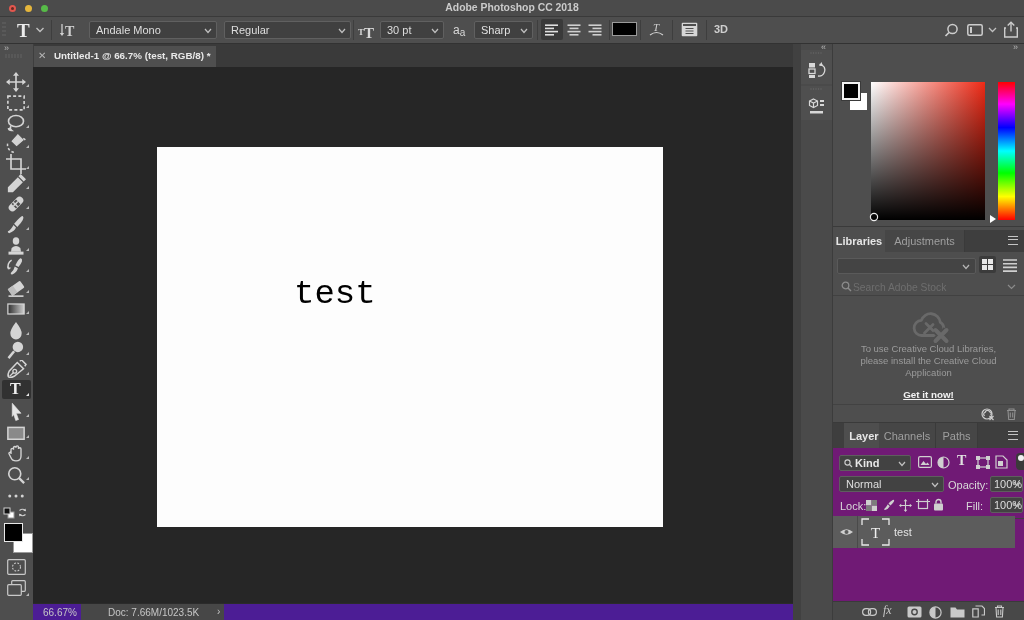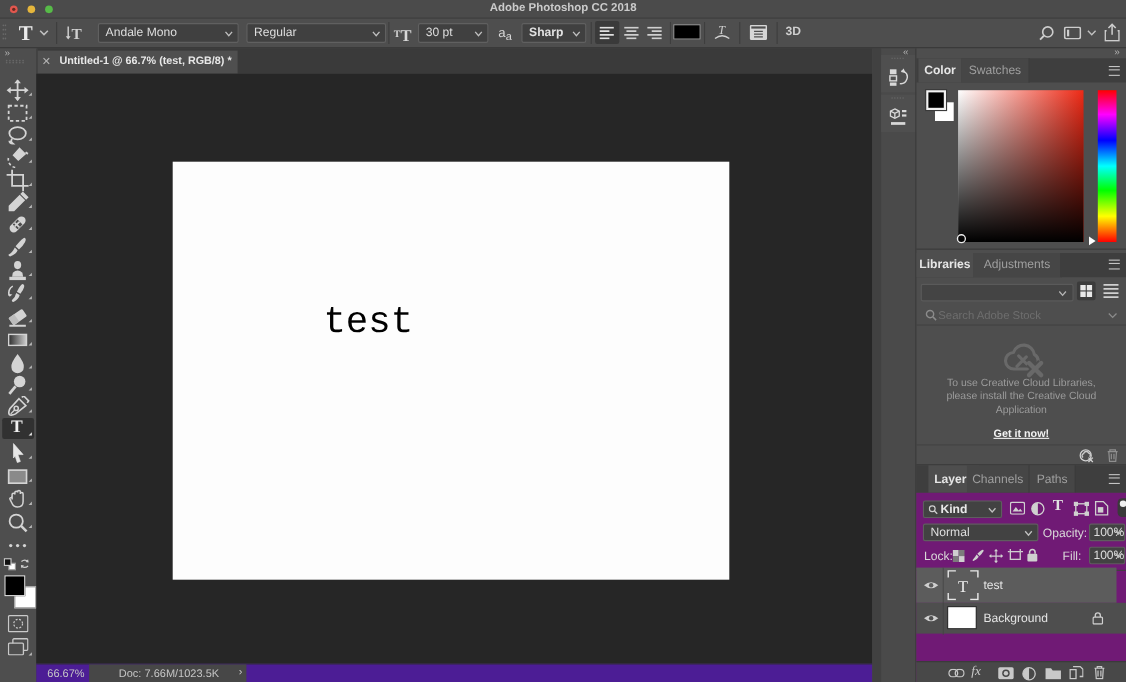--- a/index.html
+++ b/index.html
@@ -112,21 +112,21 @@
     <div class="combo" style="left:380px;top:4px;width:62px;height:16px;">
       <span class="ctext">30 pt</span>
       <svg class="chev" style="right:4px;top:5px;" viewBox="0 0 8 8">
           <path d="M1 2 L4 5.5 L7 2" stroke="#c0c0c0" stroke-width="1.2" fill="none"></path>
         </svg>
     </div>
 
     <div class="abs" style="left:453px;top:6px;color:#d8d8d8;font-size:12px;">a<span style="font-size:10px;vertical-align:-2px;">a</span></div>
 
     <div class="combo" style="left:474px;top:4px;width:57px;height:16px;">
-      <span class="ctext" style="font-weight:bold;color:#e2e2e2;">Sharp</span>
+      <span class="ctext" style="font-weight:normal;color:#e2e2e2;">Sharp</span>
       <svg class="chev" style="right:4px;top:5px;" viewBox="0 0 8 8">
           <path d="M1 2 L4 5.5 L7 2" stroke="#c0c0c0" stroke-width="1.2" fill="none"></path>
         </svg>
     </div>
     <div class="vsep" style="left:537px;"></div>
 
     <div class="abs" style="left:541px;top:2px;width:22px;height:21px;background:#3a3a3a;border-radius:2px;"></div>
     <svg class="abs" style="left:545px;top:7px;" width="14" height="12" viewBox="0 0 14 12">
         <g stroke="#e0e0e0" stroke-width="1.6">
       <path d="M0 1.2 h13"></path>
@@ -462,25 +462,20 @@
               <rect x="12" y="6" width="4" height="2"></rect>
               <rect x="2" y="13" width="13" height="2.5"></rect>
             </g>
         </svg>
       </div>
     </div>
     <div id="panel">
       <div class="abs" style="left:-1px;top:0;width:1px;height:576px;background:#3c3c3c;"></div>
       <div class="abs" style="left:180px;top:-2px;color:#b5b5b5;font-size:9px;letter-spacing:-1px;">»</div>
 
-      <div class="phead" style="top:9px;">
-        <div class="ptab on" style="left:2px;width:39px;">Color</div>
-        <div class="ptab off" style="left:41px;width:62px;">Swatches</div>
-        <div class="burger" style="top:7px;"></div>
-      </div>
 
       <div class="abs" style="left:17px;top:49px;width:17px;height:17px;background:#fff;"></div>
       <div class="abs" style="left:9px;top:38px;width:14px;height:14px;background:#000;border:2px solid #f2f2f2;box-shadow:0 0 0 1px #3a3a3a;"></div>
 
       <div class="abs" style="left:38px;top:38px;width:114px;height:138px;
            background:linear-gradient(to bottom, rgba(0,0,0,0) 0%, #000 100%),
                       linear-gradient(to right, #ffffff 0%, #ee2a16 100%);"></div>
       <svg class="abs" style="left:35px;top:167px;" width="12" height="12" viewBox="0 0 12 12">
         <circle cx="6" cy="6" r="3.6" fill="none" stroke="#ececec" stroke-width="1.2"></circle>
         </svg>
@@ -672,33 +667,20 @@
 
           <svg class="abs" style="left:28px;top:2px;" width="29" height="28" viewBox="0 0 29 28">
             <g fill="none" stroke="#e8e8e8" stroke-width="1.3">
               <path d="M1 7 V1 h7 M21 1 h7 v6 M28 21 v6 h-7 M8 27 H1 v-6"></path>
             </g>
             <text x="14.5" y="20" font-size="15" font-family="Liberation Serif" fill="#f0f0f0" text-anchor="middle">T</text>
           </svg>
           <div class="abs" style="left:61px;top:10px;color:#e4e4e4;font-size:11px;">test</div>
         </div>
 
-        <div class="abs" style="left:0;top:100px;width:191px;height:28px;background:#4e4e4e;">
-          <svg class="abs" style="left:6px;top:9px;" width="15" height="10" viewBox="0 0 15 10">
-            <path d="M1 5 q6.5 -5.5 13 0 q-6.5 5.5 -13 0 z" fill="#cfcfcf"></path>
-            <circle cx="7.5" cy="5" r="2" fill="#4e4e4e"></circle>
-            </svg>
-          <div class="abs" style="left:24px;top:0;width:1px;height:29px;background:#454545;"></div>
-          <div class="abs" style="left:29px;top:4px;width:25px;height:19px;background:#fff;box-shadow:0 0 0 1px #2e2e2e;"></div>
-          <div class="abs" style="left:61px;top:8px;color:#e4e4e4;font-size:11px;">Background</div>
-          <svg class="abs" style="left:160px;top:8px;" width="10" height="12" viewBox="0 0 10 12">
-            <rect x="0.7" y="5" width="8.6" height="6.3" rx="1" fill="none" stroke="#cfcfcf" stroke-width="1.2"></rect>
-            <path d="M2.7 5 V3.5 a2.3 2.3 0 0 1 4.6 0 V5" fill="none" stroke="#cfcfcf" stroke-width="1.2"></path>
-            </svg>
-        </div>
       </div>
 
       <div class="abs" style="left:0;top:557px;width:191px;height:19px;background:#484848;border-top:1px solid #3a3a3a;">
         <svg class="abs" style="left:29px;top:6px;" width="15" height="8" viewBox="0 0 15 8">
             <g fill="none" stroke="#c9c9c9" stroke-width="1.2">
           <rect x="0.6" y="0.6" width="8" height="6.8" rx="3.4"></rect>
               <rect x="6.4" y="0.6" width="8" height="6.8" rx="3.4"></rect>
             </g>
           </svg>
         <div class="abs" style="left:50px;top:1px;color:#c9c9c9;font-size:12px;font-style:italic;font-family:'Liberation Serif',serif;">fx</div>

